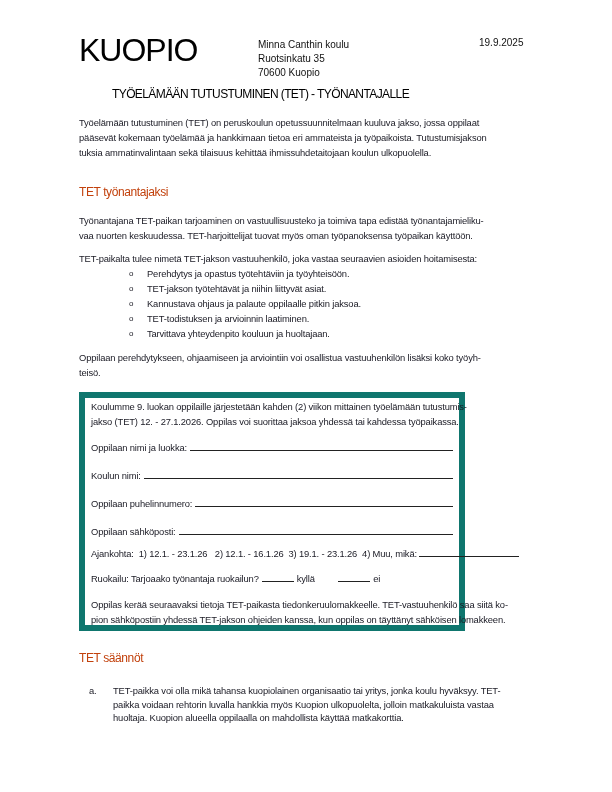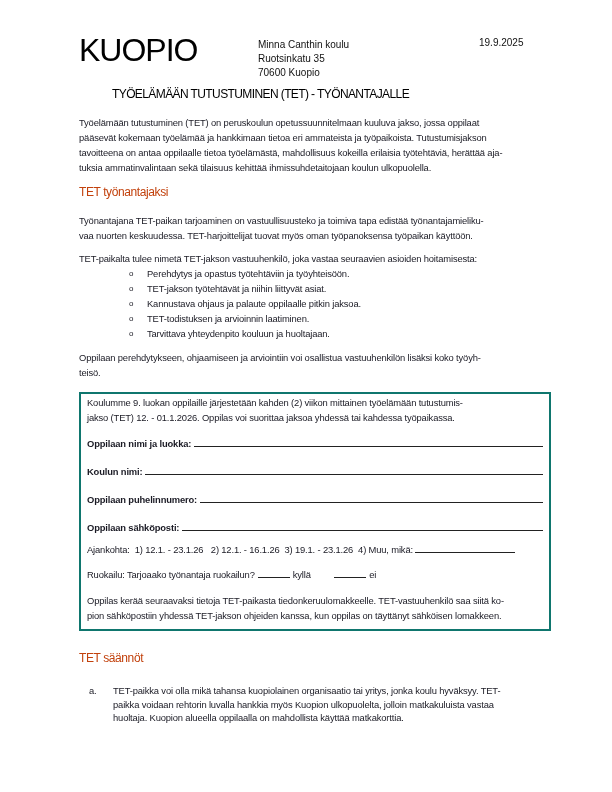--- a/index.html
+++ b/index.html
@@ -16,26 +16,26 @@
     .address { left: 258px; top: 38px; font-size: 10px; line-height: 14px; color: #111; }
     .date { left: 479px; top: 37px; font-size: 10px; color: #111; }
     .title { left: 79px; top: 87px; font-size: 12px; letter-spacing: -0.6px; color: #000; white-space: nowrap; margin-left: 33px; }
     .para { left: 79px; width: 476px; font-size: 9.4px; line-height: 15px; color: #1a1a24; letter-spacing: -0.15px; }
     .para .line { display: block; white-space: nowrap; }
     .h2 { left: 79px; font-size: 12px; color: #c2410c; letter-spacing: -0.4px; }
     .bullets { left: 129px; top: 266px; font-size: 9.4px; line-height: 15px; color: #1a1a24; letter-spacing: -0.15px; }
     .bullets .item { display: flex; white-space: nowrap; }
     .bullets .bul { width: 18px; flex: none; font-size: 8px; }
     .box {
-      left: 79px; top: 392px; width: 472px; height: 239px;
-      border: 2px solid #0f766e; box-sizing: border-box;
+      left: 79px; top: 392px; width: 386px; height: 239px;
+      border: 6px solid #0f766e; box-sizing: border-box;
     }
     .box-text { position: absolute; left: 6px; font-size: 9.4px; line-height: 15px; color: #1a1a24; letter-spacing: -0.15px; white-space: nowrap; }
     .field { position: absolute; left: 6px; right: 6px; display: flex; align-items: baseline; font-size: 9.4px; color: #1a1a24; letter-spacing: -0.15px; white-space: nowrap; }
-    .field .lbl { flex: none; padding-right: 3px; font-weight: bold; }
+    .field .lbl { flex: none; padding-right: 3px; }
     .field .blank { flex: 1; border-bottom: 1px solid #222; height: 9px; }
     .rule-list { left: 89px; top: 684px; font-size: 9.4px; line-height: 13.5px; color: #1a1a24; letter-spacing: -0.15px; }
     .rule-item { display: flex; }
     .rule-item .mark { width: 24px; flex: none; }
     .rule-item .txt span { display: block; white-space: nowrap; }
     .short-blank { display: inline-block; border-bottom: 1px solid #222; width: 32px; height: 9px; margin: 0 3px; vertical-align: baseline; }
     .other-blank { display: inline-block; border-bottom: 1px solid #222; width: 100px; height: 9px; margin-left: 2px; }
   </style>
 </head>
 <body>
@@ -48,21 +48,20 @@
   <div>70600 Kuopio</div>
 </div>
 
 <div class="abs date">19.9.2025</div>
 
 <div class="abs title">TYÖELÄMÄÄN TUTUSTUMINEN (TET) - TYÖNANTAJALLE</div>
 
 <div class="abs para" style="top:115px;">
   <span class="line">Työelämään tutustuminen (TET) on peruskoulun opetussuunnitelmaan kuuluva jakso, jossa oppilaat</span>
   <span class="line">pääsevät kokemaan työelämää ja hankkimaan tietoa eri ammateista ja työpaikoista. Tutustumisjakson</span>
-  <span class="line">tavoitteena on antaa oppilaalle tietoa työelämästä, mahdollisuus kokeilla erilaisia työtehtäviä, herättää aja-</span>
   <span class="line">tuksia ammatinvalintaan sekä tilaisuus kehittää ihmissuhdetaitojaan koulun ulkopuolella.</span>
 </div>
 
 <div class="abs h2" style="top:185px;">TET työnantajaksi</div>
 
 <div class="abs para" style="top:213px;">
   <span class="line">Työnantajana TET-paikan tarjoaminen on vastuullisuusteko ja toimiva tapa edistää työnantajamieliku-</span>
   <span class="line">vaa nuorten keskuudessa. TET-harjoittelijat tuovat myös oman työpanoksensa työpaikan käyttöön.</span>
 </div>
 
@@ -93,21 +92,21 @@
   </div>
 </div>
 
 <div class="abs para" style="top:350px;">
   <span class="line">Oppilaan perehdytykseen, ohjaamiseen ja arviointiin voi osallistua vastuuhenkilön lisäksi koko työyh-</span>
   <span class="line">teisö.</span>
 </div>
 
 <div class="abs box">
   <div class="box-text" style="top:1px;">Koulumme 9. luokan oppilaille järjestetään kahden (2) viikon mittainen työelämään tutustumis-</div>
-  <div class="box-text" style="top:16px;">jakso (TET) 12. - 01.1.2026. Oppilas voi suorittaa jaksoa yhdessä tai kahdessa työpaikassa.</div>
+  <div class="box-text" style="top:16px;">jakso (TET) 12. - 27.1.2026. Oppilas voi suorittaa jaksoa yhdessä tai kahdessa työpaikassa.</div>
 
   <div class="field" style="top:43px;">
     <span class="lbl">Oppilaan nimi ja luokka:</span>
     <span class="blank"></span>
   </div>
   <div class="field" style="top:71px;">
     <span class="lbl">Koulun nimi:</span>
     <span class="blank"></span>
   </div>
   <div class="field" style="top:99px;">

